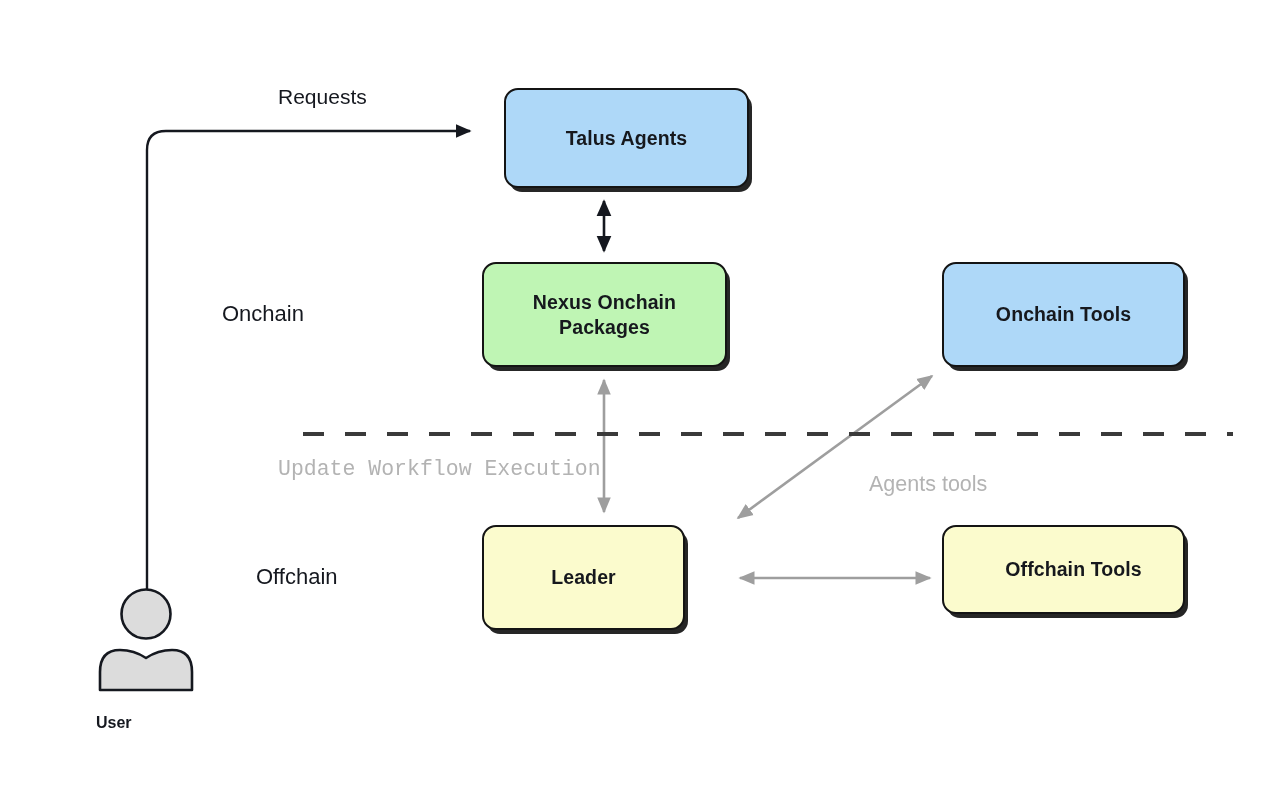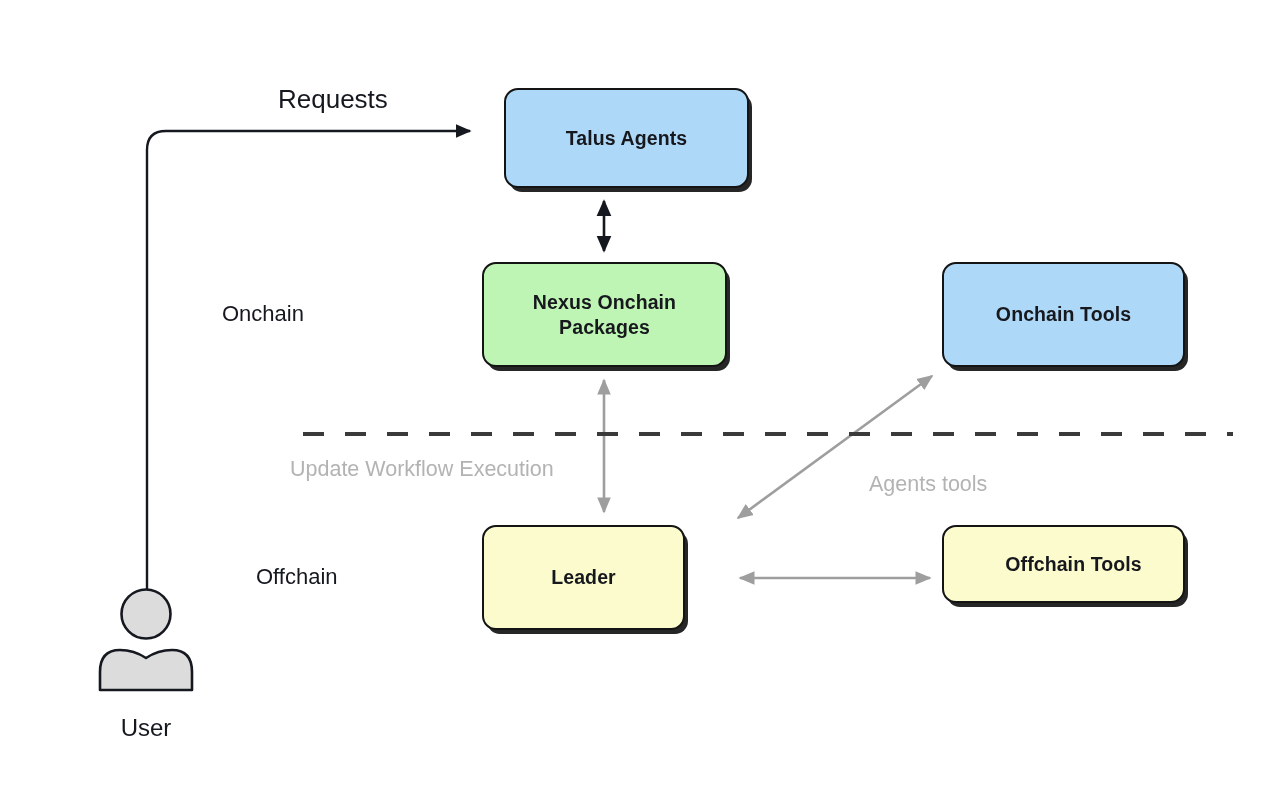--- a/index.html
+++ b/index.html
@@ -53,44 +53,43 @@
 
   .row-label {
     position: absolute;
     font-size: 22px;
     font-weight: 500;
     color: #15181f;
     white-space: nowrap;
   }
   .edge-label {
     position: absolute;
-    font-size: 26px;
+    font-size: 21px;
     font-weight: 500;
     white-space: nowrap;
     line-height: 1.22;
     text-align: center;
   }
   .edge-label.dark  { color: #15181f; }
   .edge-label.muted { color: #b3b3b3; font-size: 21.5px; }
 
   .user-figure {
     position: absolute;
     left: 96px;
     top: 588px;
     width: 100px;
     height: 105px;
   }
   .user-caption {
     position: absolute;
     left: 96px;
     top: 714px;
     width: 100px;
-    text-align: center;
-    font-size: 24px;
-    font-weight: 400;
+    font-size: 16px;
+    font-weight: 700;
     color: #15181f;
   }
 </style>
 </head>
 <body>
 
 <div id="canvas">
 
   <svg class="layer" viewBox="0 0 1276 794" xmlns="http://www.w3.org/2000/svg">
     <defs>
@@ -127,37 +126,37 @@
   </div>
 
   <div class="node node-blue" style="left:942px; top:262px; width:243px; height:105px;">
     <span>Onchain Tools</span>
   </div>
 
   <div class="node node-yellow" style="left:482px; top:525px; width:203px; height:105px;">
     <span>Leader</span>
   </div>
 
-  <div class="node node-yellow" style="left:942px; top:525px; width:243px; height:78px;padding-left:20px;">
+  <div class="node node-yellow" style="left:942px; top:525px; width:243px; height:89px;padding-left:20px;">
     <span>Offchain Tools</span>
   </div>
 
   <div class="edge-label dark" style="left:278px; top:84px;">
     <span>Requests</span>
   </div>
 
   <div class="row-label" style="left:222px; top:301px;">
     <span>Onchain</span>
   </div>
 
   <div class="row-label" style="left:222px; top:564px;margin-left:34px;">
     <span>Offchain</span>
   </div>
 
-  <div class="edge-label muted" style="left:290px; top:456px; width:245px;">
+  <div class="edge-label muted" style="left:278px; top:456px; width:245px;font-family:Liberation Mono, monospace;">
     <span>Update Workflow</span>
     <span>Execution</span>
   </div>
 
   <div class="edge-label muted" style="left:869px; top:471px;">
     <span>Agents tools</span>
   </div>
 
   <div class="user-figure">
     <svg viewBox="0 0 100 105" xmlns="http://www.w3.org/2000/svg" width="100" height="105">

